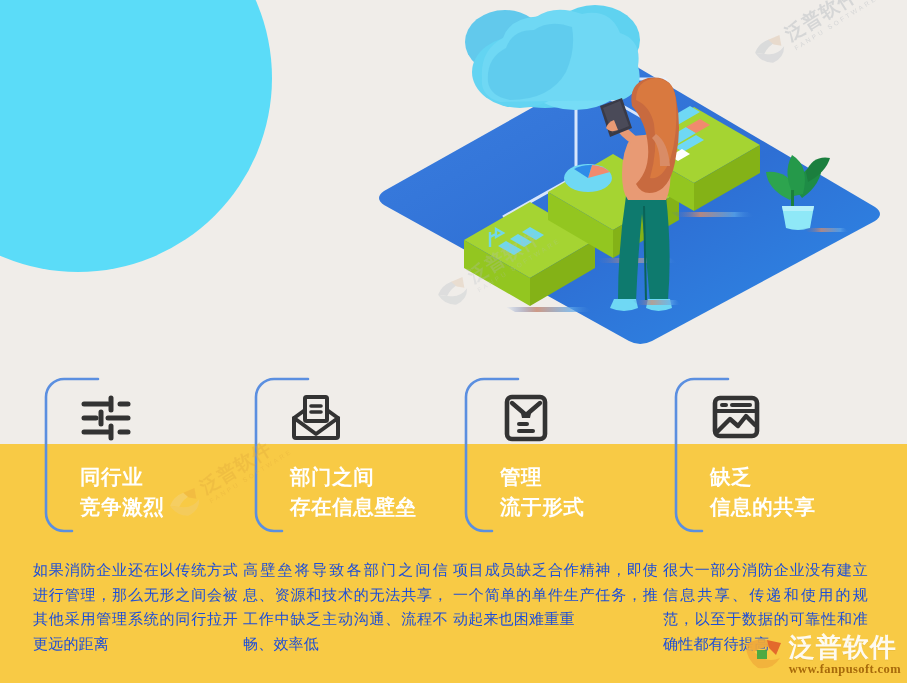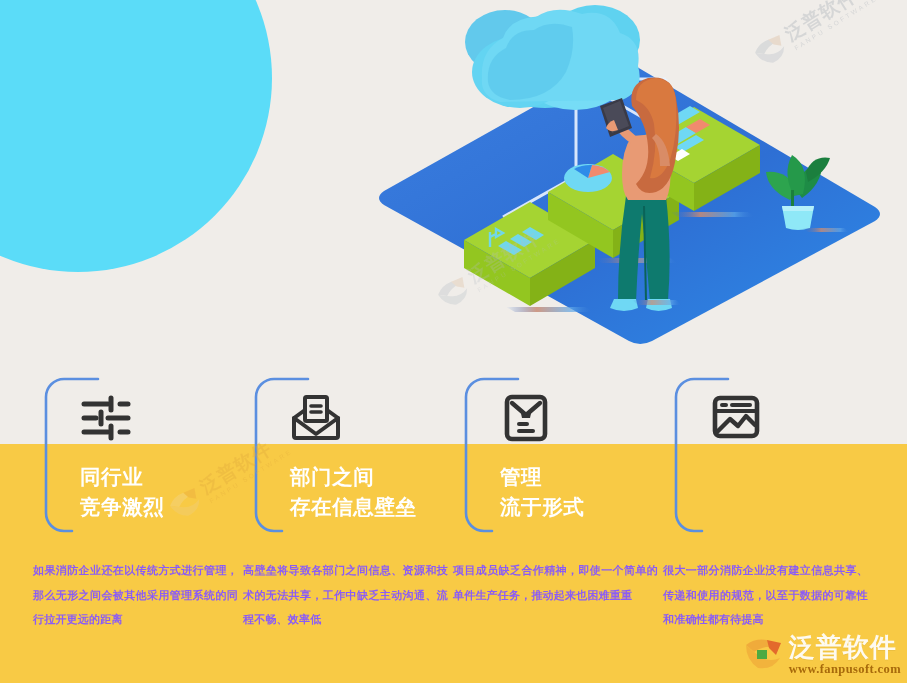--- a/index.html
+++ b/index.html
@@ -43,22 +43,22 @@
   .ico{ position:absolute; left:50px; top:22px; width:52px; height:52px; }
   .ico svg{ display:block; width:52px; height:52px; }
 
   .heading{
     position:absolute; left:50px; top:92px; width:190px;
     color:#ffffff; font-size:20.5px; line-height:30px;
     font-weight:700; letter-spacing:.6px; white-space:pre-line;
   }
   .body-txt{
     position:absolute; left:3px; top:188px; width:205px;
-    color:#8b5cf6; font-size:11px; line-height:24.5px;
-    font-weight:700; letter-spacing:.2px; white-space:pre-line;
+    color:#1d4ed8; font-size:15px; line-height:24.5px;
+    font-weight:400; letter-spacing:.2px; white-space:pre-line;
     text-align:justify;
   }
 
   
   .wm{ position:absolute; opacity:.30; pointer-events:none;
        transform-origin:center center; }
   .wm .wm-inner{ display:flex; align-items:center; gap:4px; }
   .wm .wm-logo{ width:34px; height:26px; flex:none; }
   .wm .wm-tx{ display:flex; flex-direction:column; line-height:1; }
   .wm .wm-cn{ font-size:19px; font-weight:700; color:#9aa3ad; letter-spacing:1px; }
@@ -288,20 +288,22 @@
       </div>
       <div class="ico">
         <svg viewBox="0 0 52 52" xmlns="http://www.w3.org/2000/svg">
           <rect x="5" y="6" width="42" height="38" rx="5" fill="none" stroke="#333333" stroke-width="4.6"></rect>
           <line x1="5" y1="19" x2="47" y2="19" stroke="#333333" stroke-width="4"></line>
           <line x1="12" y1="13" x2="16" y2="13" stroke="#333333" stroke-width="4" stroke-linecap="round"></line>
           <line x1="22" y1="13" x2="40" y2="13" stroke="#333333" stroke-width="4" stroke-linecap="round"></line>
           <path d="M7 40 L20 27 L28 34 L36 24 L45 33" fill="none" stroke="#333333" stroke-width="4.4" stroke-linejoin="round" stroke-linecap="round"></path>
         </svg>
       </div>
+      <div class="heading">缺乏
+信息的共享</div>
       <div class="body-txt">很大一部分消防企业没有建立信息共享、传递和使用的规范，以至于数据的可靠性和准确性都有待提高</div>
     </div>
   </div>
 
   <div class="wm wm-a">
     <div class="wm-inner">
       <svg class="wm-logo" viewBox="0 0 34 26" xmlns="http://www.w3.org/2000/svg">
         <path d="M2 6 Q10 0 20 2 L26 8 Q16 7 9 12 Z" fill="#A8B2BC"></path>
         <path d="M20 2 L32 4 L28 14 L22 9 Z" fill="#D8B08C"></path>
         <path d="M2 6 Q2 18 12 24 Q24 26 30 16 Q20 20 12 14 Q6 10 2 6 Z" fill="#AFB8C2"></path>

